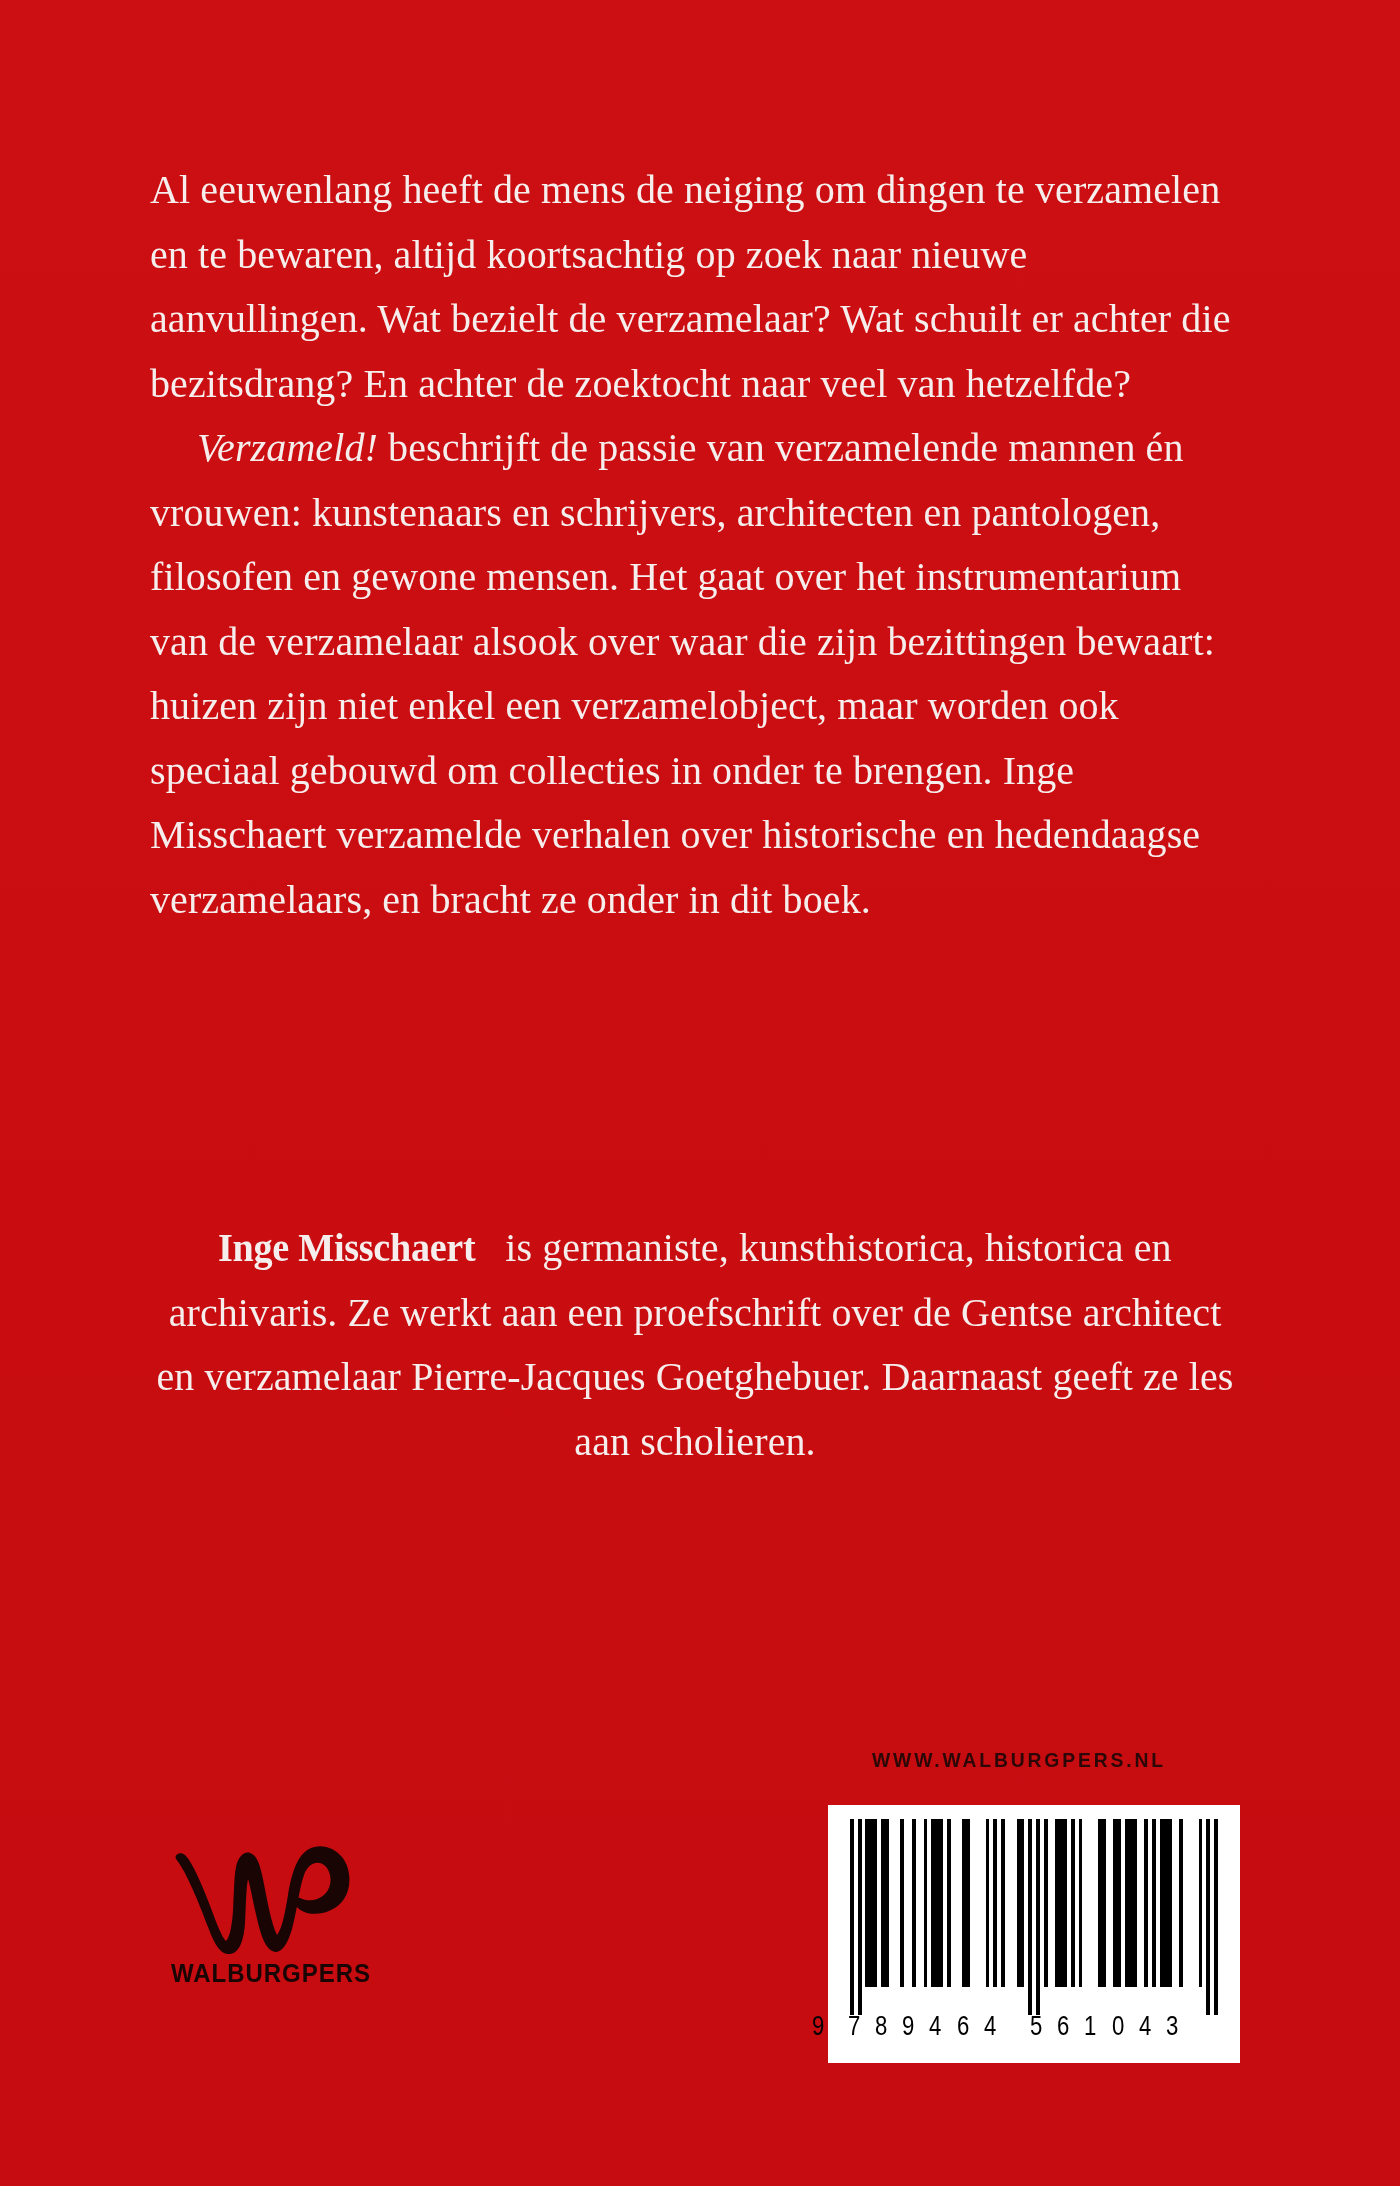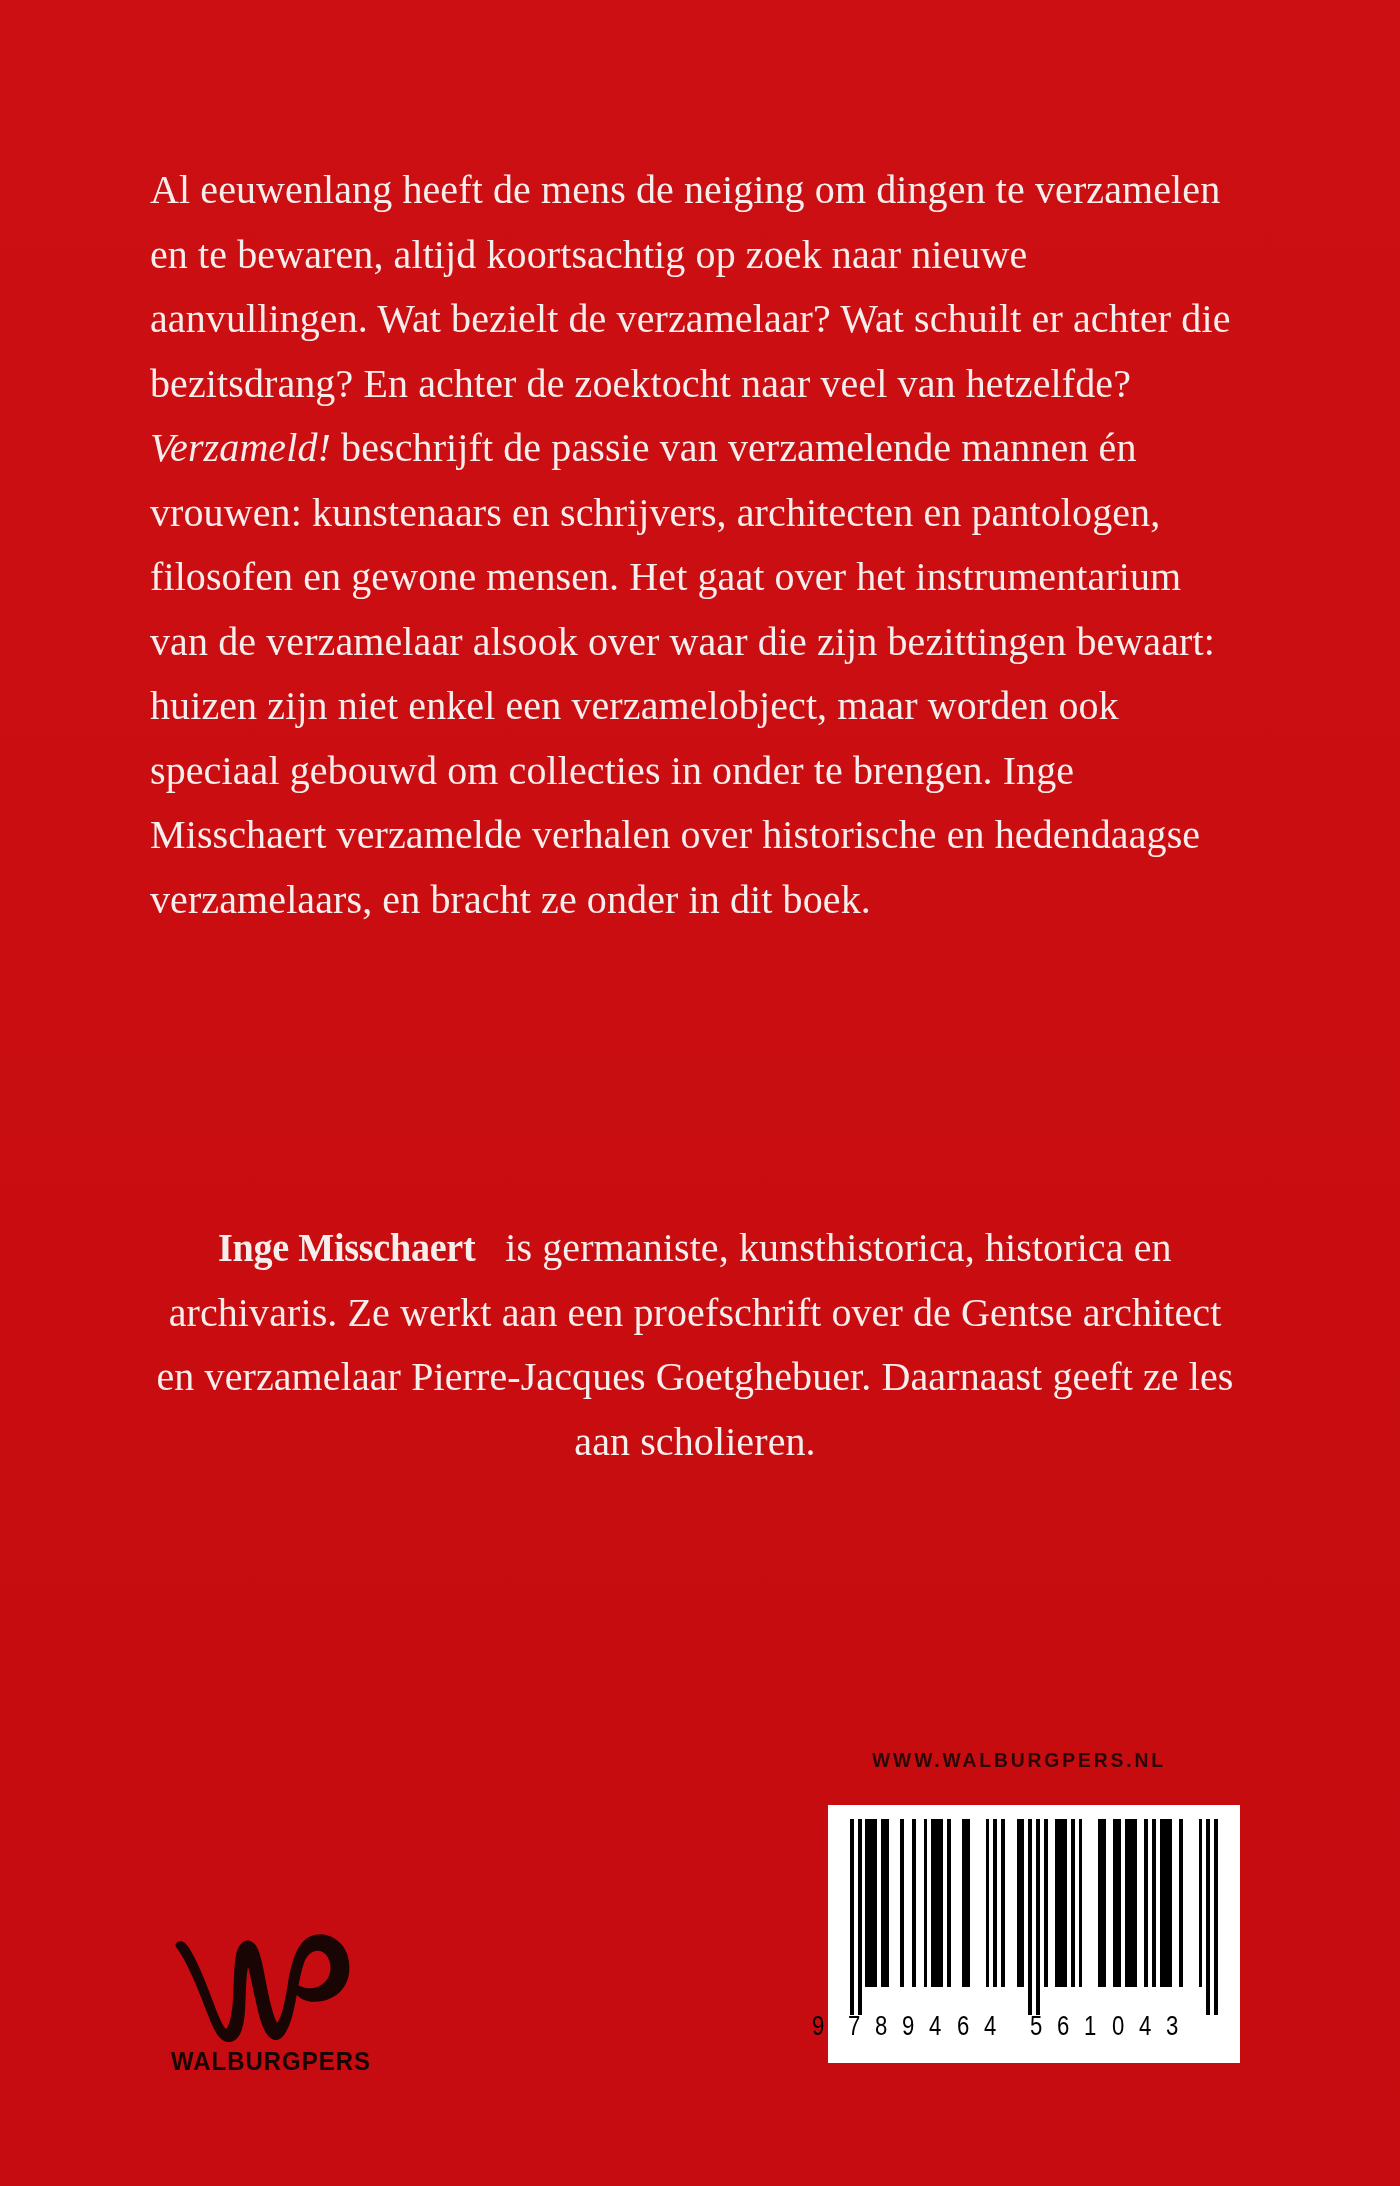--- a/index.html
+++ b/index.html
@@ -27,20 +27,21 @@
     top: 118px;
     width: 1090px;
     color: #f6eeec;
     font-size: 40px;
     line-height: 64.5px;
     letter-spacing: 0.1px;
     font-weight: 400;
   }
 
   .blurb .title-italic {
+    margin-left: 47px;
   }
 
   .bio {
     position: absolute;
     left: 150px;
     top: 1175px;
     width: 1090px;
     color: #f6eeec;
     font-size: 40px;
     line-height: 64.5px;
@@ -112,21 +113,21 @@
     position: absolute;
     top: 0;
     transform: scaleX(0.82);
     transform-origin: left top;
   }
 
   
   .logo {
     position: absolute;
     left: 168px;
-    top: 1925px;
+    top: 1837px;
     width: 200px;
     height: 165px;
   }
   .logo svg { display: block; }
   .logo-word {
     position: absolute;
     left: 3px;
     top: 122px;
     font-family: "Liberation Sans", "DejaVu Sans", sans-serif;
     font-weight: 700;

